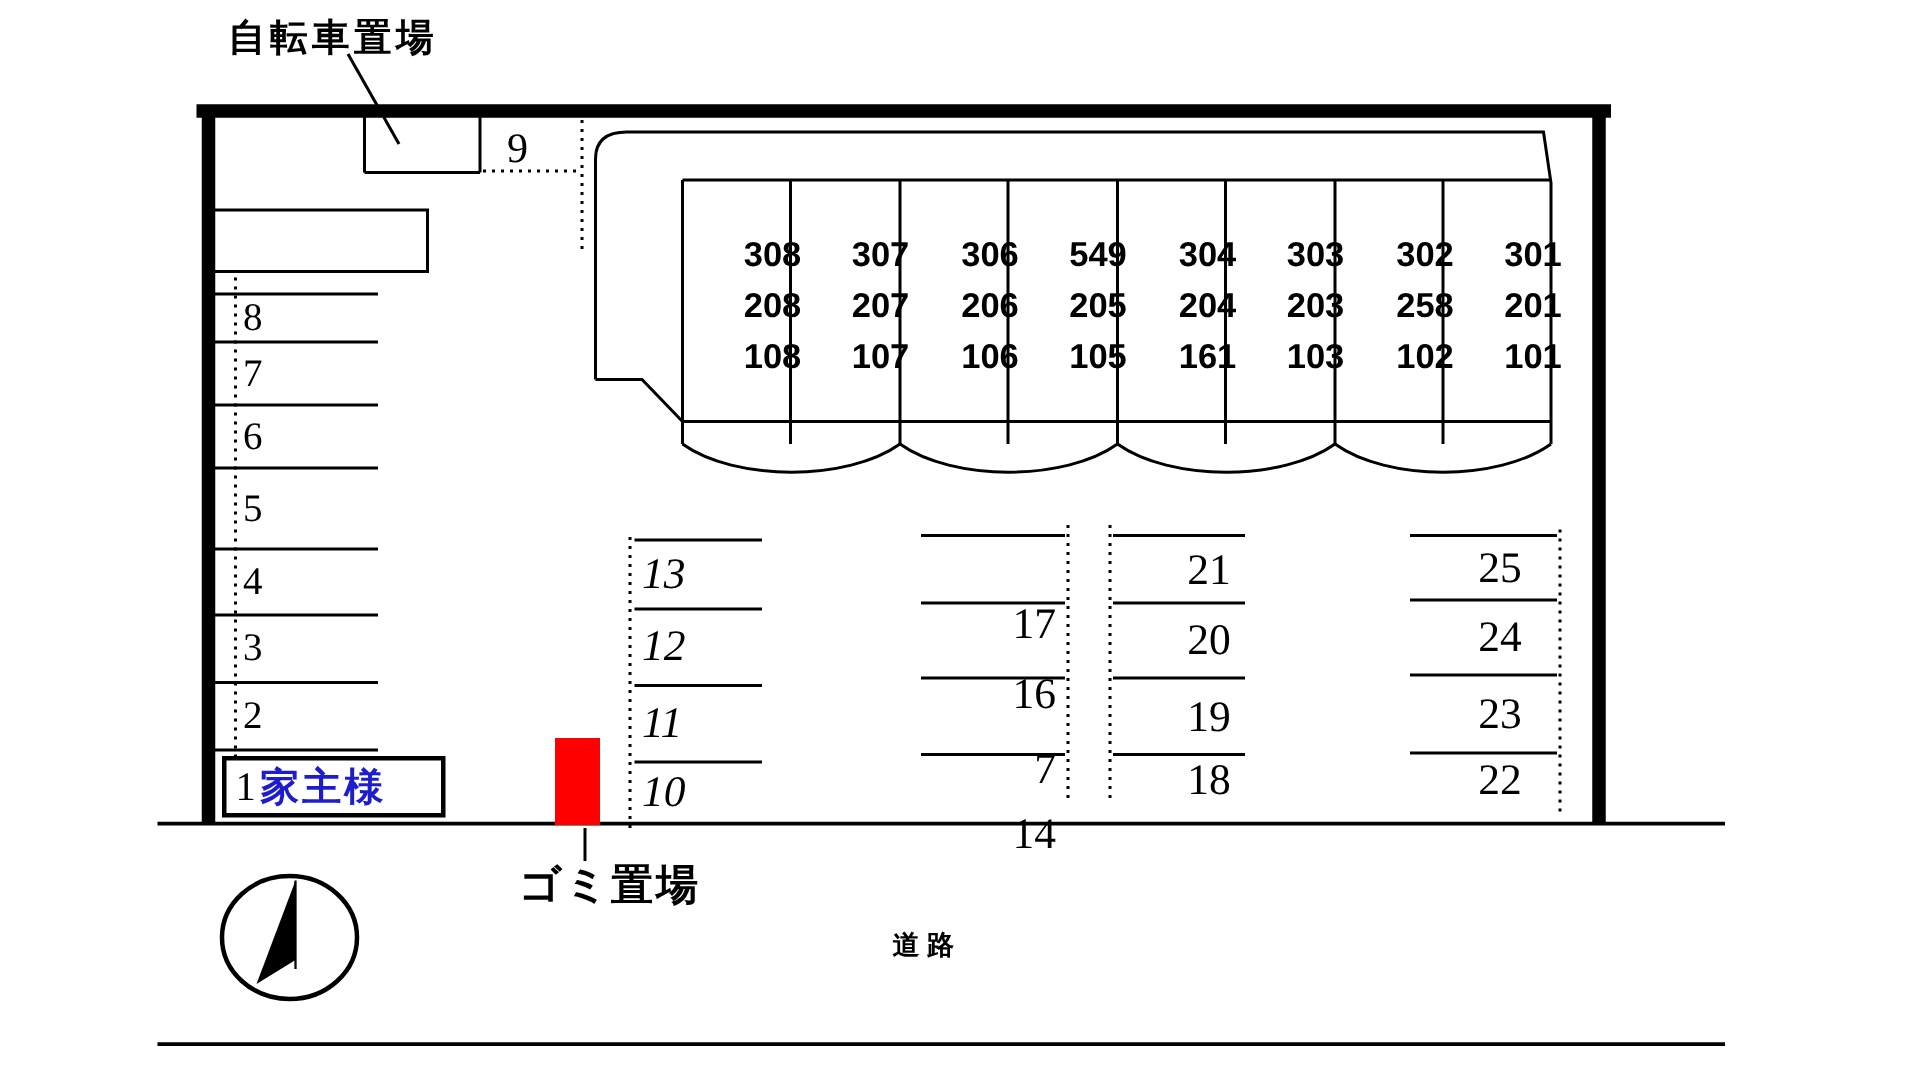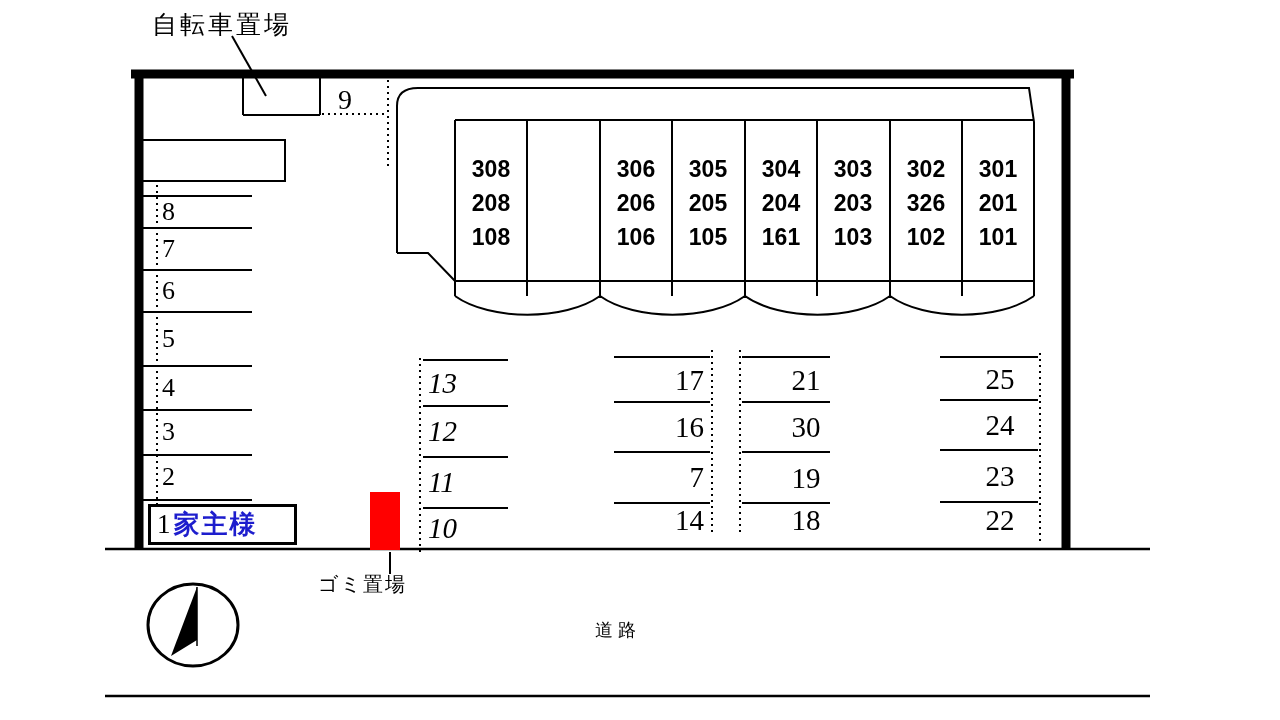--- a/index.html
+++ b/index.html
@@ -3,44 +3,44 @@
 <meta charset="utf-8">
 <style>
   html,body{margin:0;padding:0;background:#fff;}
   #stage{
     position:relative;width:1280px;height:720px;background:#ffffff;
     overflow:hidden;font-family:"Liberation Sans",sans-serif;color:#000;
   }
   svg{position:absolute;left:0;top:0;}
   .jp-label{
     position:absolute;font-family:"Liberation Sans",sans-serif;
-    font-weight:400;color:#000;white-space:nowrap;
+    font-weight:700;color:#000;white-space:nowrap;
   }
   .bicycle{left:152px;top:8px;font-size:25px;letter-spacing:3px;}
-  .garbage{left:318px;top:571px;font-size:20px;letter-spacing:2px;}
+  .garbage{left:346px;top:571px;font-size:28px;letter-spacing:2px;}
   .road{left:595px;top:618px;font-size:18px;letter-spacing:5px;}
   .space9{
     position:absolute;left:338px;top:84px;font-family:"Liberation Serif",serif;
     font-size:28px;
   }
-  .unit-col{position:absolute;top:152px;width:72px;text-align:center;}
+  .unit-col{position:absolute;top:152px;width:72px;text-align:center;padding-left:24px;}
   .unit{
     height:34px;line-height:34px;font-family:"Liberation Sans",sans-serif;
     font-weight:700;font-size:23px;letter-spacing:0px;
   }
   .lnum{
     position:absolute;left:162px;width:34px;height:30px;line-height:30px;
     font-family:"Liberation Serif",serif;font-size:26px;text-align:left;
   }
   .stall{
     position:absolute;height:34px;line-height:34px;
     font-family:"Liberation Serif",serif;font-size:29px;
   }
   .ga{left:428px;width:60px;text-align:left;font-style:italic;}
-  .gb{left:640px;width:64px;text-align:right;}
+  .gb{left:640px;width:64px;text-align:right;margin-top:36px;}
   .gc{left:774px;width:64px;text-align:center;}
   .gd{left:968px;width:64px;text-align:center;}
   .owner-box{
     position:absolute;left:148px;top:504px;width:149px;height:41px;
     border:3px solid #000;box-sizing:border-box;display:flex;
     align-items:center;padding-left:6px;background:#fff;
   }
   .owner-num{
     font-family:"Liberation Serif",serif;font-size:27px;color:#000;
   }
@@ -159,43 +159,48 @@
   </svg>
 
   <div class="jp-label bicycle">自転車置場</div>
   <div class="space9">9</div>
 
   <div class="unit-col" style="left:455px">
     <div class="unit">308</div>
     <div class="unit">208</div>
     <div class="unit">108</div>
   </div>
+  <div class="unit-col" style="left:527px">
+    <div class="unit">307</div>
+    <div class="unit">207</div>
+    <div class="unit">107</div>
+  </div>
   <div class="unit-col" style="left:600px">
     <div class="unit">306</div>
     <div class="unit">206</div>
     <div class="unit">106</div>
   </div>
   <div class="unit-col" style="left:672px">
-    <div class="unit">305</div>
+    <div class="unit">549</div>
     <div class="unit">205</div>
     <div class="unit">105</div>
   </div>
   <div class="unit-col" style="left:745px">
     <div class="unit">304</div>
     <div class="unit">204</div>
     <div class="unit">161</div>
   </div>
   <div class="unit-col" style="left:817px">
     <div class="unit">303</div>
     <div class="unit">203</div>
     <div class="unit">103</div>
   </div>
   <div class="unit-col" style="left:890px">
     <div class="unit">302</div>
-    <div class="unit">326</div>
+    <div class="unit">258</div>
     <div class="unit">102</div>
   </div>
   <div class="unit-col" style="left:962px">
     <div class="unit">301</div>
     <div class="unit">201</div>
     <div class="unit">101</div>
   </div>
 
   <div class="lnum" style="top:197px">8</div>
   <div class="lnum" style="top:234px">7</div>
@@ -214,21 +219,21 @@
   <div class="stall ga" style="top:414px">12</div>
   <div class="stall ga" style="top:465px">11</div>
   <div class="stall ga" style="top:511px">10</div>
 
   <div class="stall gb" style="top:363px">17</div>
   <div class="stall gb" style="top:410px">16</div>
   <div class="stall gb" style="top:460px">7</div>
   <div class="stall gb" style="top:503px">14</div>
 
   <div class="stall gc" style="top:363px">21</div>
-  <div class="stall gc" style="top:410px">30</div>
+  <div class="stall gc" style="top:410px">20</div>
   <div class="stall gc" style="top:461px">19</div>
   <div class="stall gc" style="top:503px">18</div>
 
   <div class="stall gd" style="top:362px">25</div>
   <div class="stall gd" style="top:408px">24</div>
   <div class="stall gd" style="top:459px">23</div>
   <div class="stall gd" style="top:503px">22</div>
 
   <div class="garbage-rect"></div>
   <div class="jp-label garbage">ゴミ置場</div>

